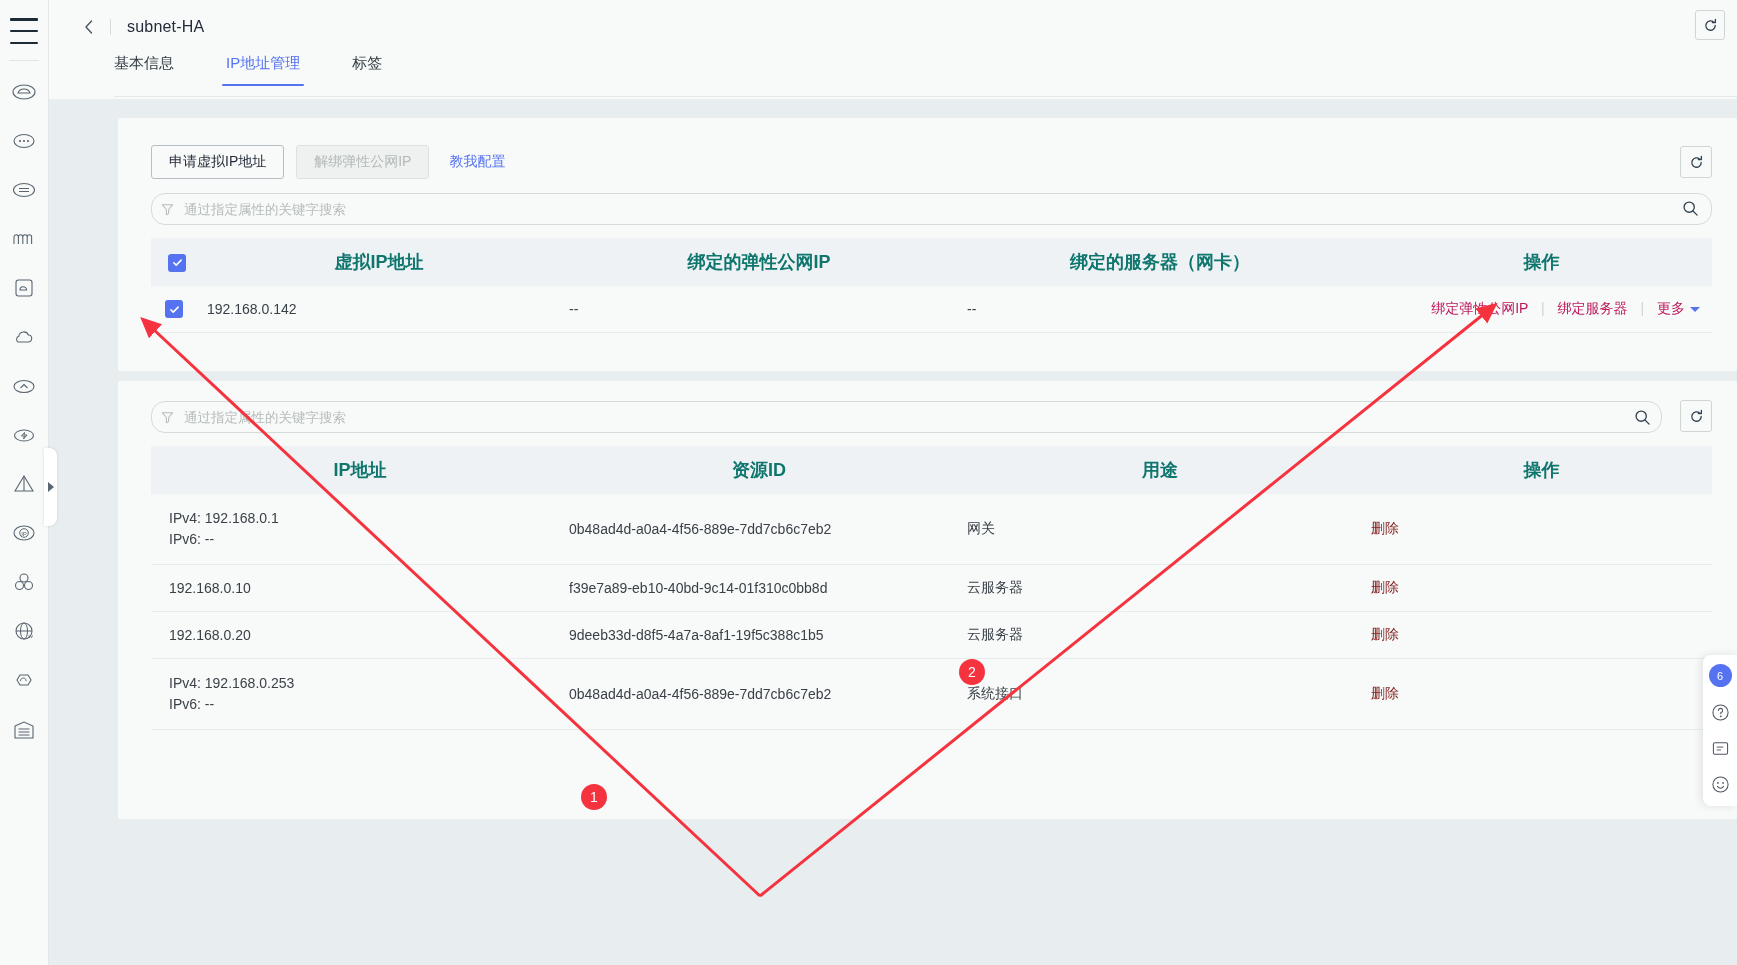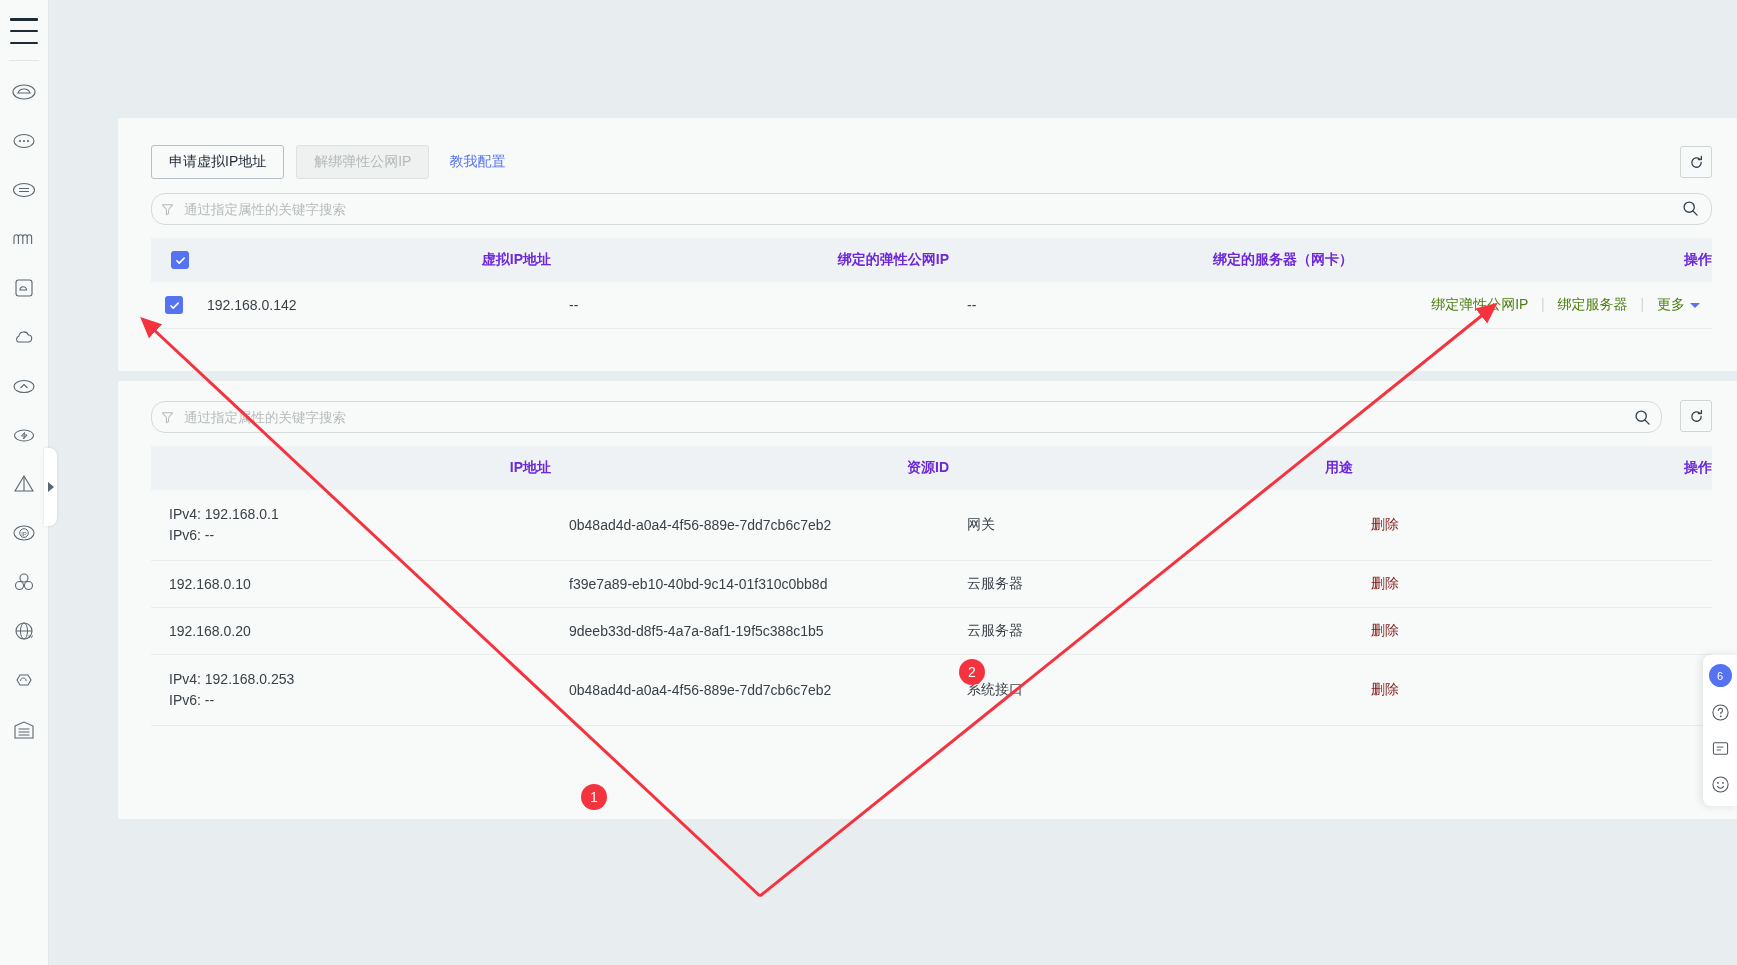--- a/index.html
+++ b/index.html
@@ -123,36 +123,36 @@
   }
   #card2 .refresh-sq{top:19px;right:25px;}
 
   
   table{border-collapse:collapse;width:100%;table-layout:fixed;}
   .tbl-wrap{position:absolute;left:33px;right:25px;}
   #tbl1-wrap{top:120px;}
   #tbl2-wrap{top:65px;}
   thead tr{background:#eff2f5;}
   th{
-    text-align:right;font-size:14px;color:#6d28d9;font-weight:bold;
+    text-align:center;font-size:18px;color:#0f766e;font-weight:bold;
     padding:12px 0 12px 0;height:20px;vertical-align:middle;
   }
   th .thin{padding-left:18px;display:block;}
   td{
     font-size:14px;color:#3b4149;border-bottom:1px solid #e8edeb;
     padding:14px 0;vertical-align:middle;
   }
   td .thin{padding-left:18px;display:block;}
   .c-check{width:38px;}
   .checkbox{
     width:18px;height:18px;border-radius:3px;background:#5572f0;
     display:inline-flex;align-items:center;justify-content:center;cursor:pointer;vertical-align:middle;
   }
   .checkbox svg{display:block;}
-  .ops a{color:#4d7c0f;text-decoration:none;cursor:pointer;}
+  .ops a{color:#be185d;text-decoration:none;cursor:pointer;}
   .ops .sep{color:#cdd4d8;margin:0 9px;}
   .ops .caret{
     display:inline-block;width:0;height:0;margin-left:5px;vertical-align:middle;
     border-left:5px solid transparent;border-right:5px solid transparent;border-top:5px solid #5572f0;
   }
   .del{color:#7f1d1d;cursor:default;}
   .two-line{line-height:21px;}
 
   
   .widget{
@@ -283,20 +283,45 @@
       </svg>
   </div>
 </div>
 
 <div class="collapse-handle">
   <span class="tri"></span>
 </div>
 
 <div class="page">
 
+  <div class="header">
+    <div class="crumb">
+      <span class="back-chev">
+        <svg width="12" height="16" viewBox="0 0 12 16">
+            <path d="M8.5 2L3 8l5.5 6" fill="none" stroke="#4b5563" stroke-width="1.4" stroke-linecap="round" stroke-linejoin="round"></path>
+          </svg>
+      </span>
+      <span class="crumb-div"></span>
+      <span class="crumb-title">subnet-HA</span>
+    </div>
+
+    <div class="refresh-top">
+      <svg width="15" height="15" viewBox="0 0 16 16">
+        <path d="M13 8a5 5 0 1 1-1.6-3.6" fill="none" stroke="#33414f" stroke-width="1.4" stroke-linecap="round"></path>
+        <path d="M13.2 1.6v3.2h-3.2" fill="none" stroke="#33414f" stroke-width="1.4" stroke-linecap="round" stroke-linejoin="round"></path>
+      </svg>
+    </div>
+
+    <div class="tabs">
+      <div class="tab">基本信息</div>
+      <div class="tab active">IP地址管理</div>
+      <div class="tab">标签</div>
+    </div>
+    <div class="tabs-underline"></div>
+  </div>
 
   <div class="card" id="card1">
 
     <div class="toolbar">
       <div class="btn">申请虚拟IP地址</div>
       <div class="btn disabled">解绑弹性公网IP</div>
       <a class="link">教我配置</a>
     </div>
 
     <div class="refresh-sq">

